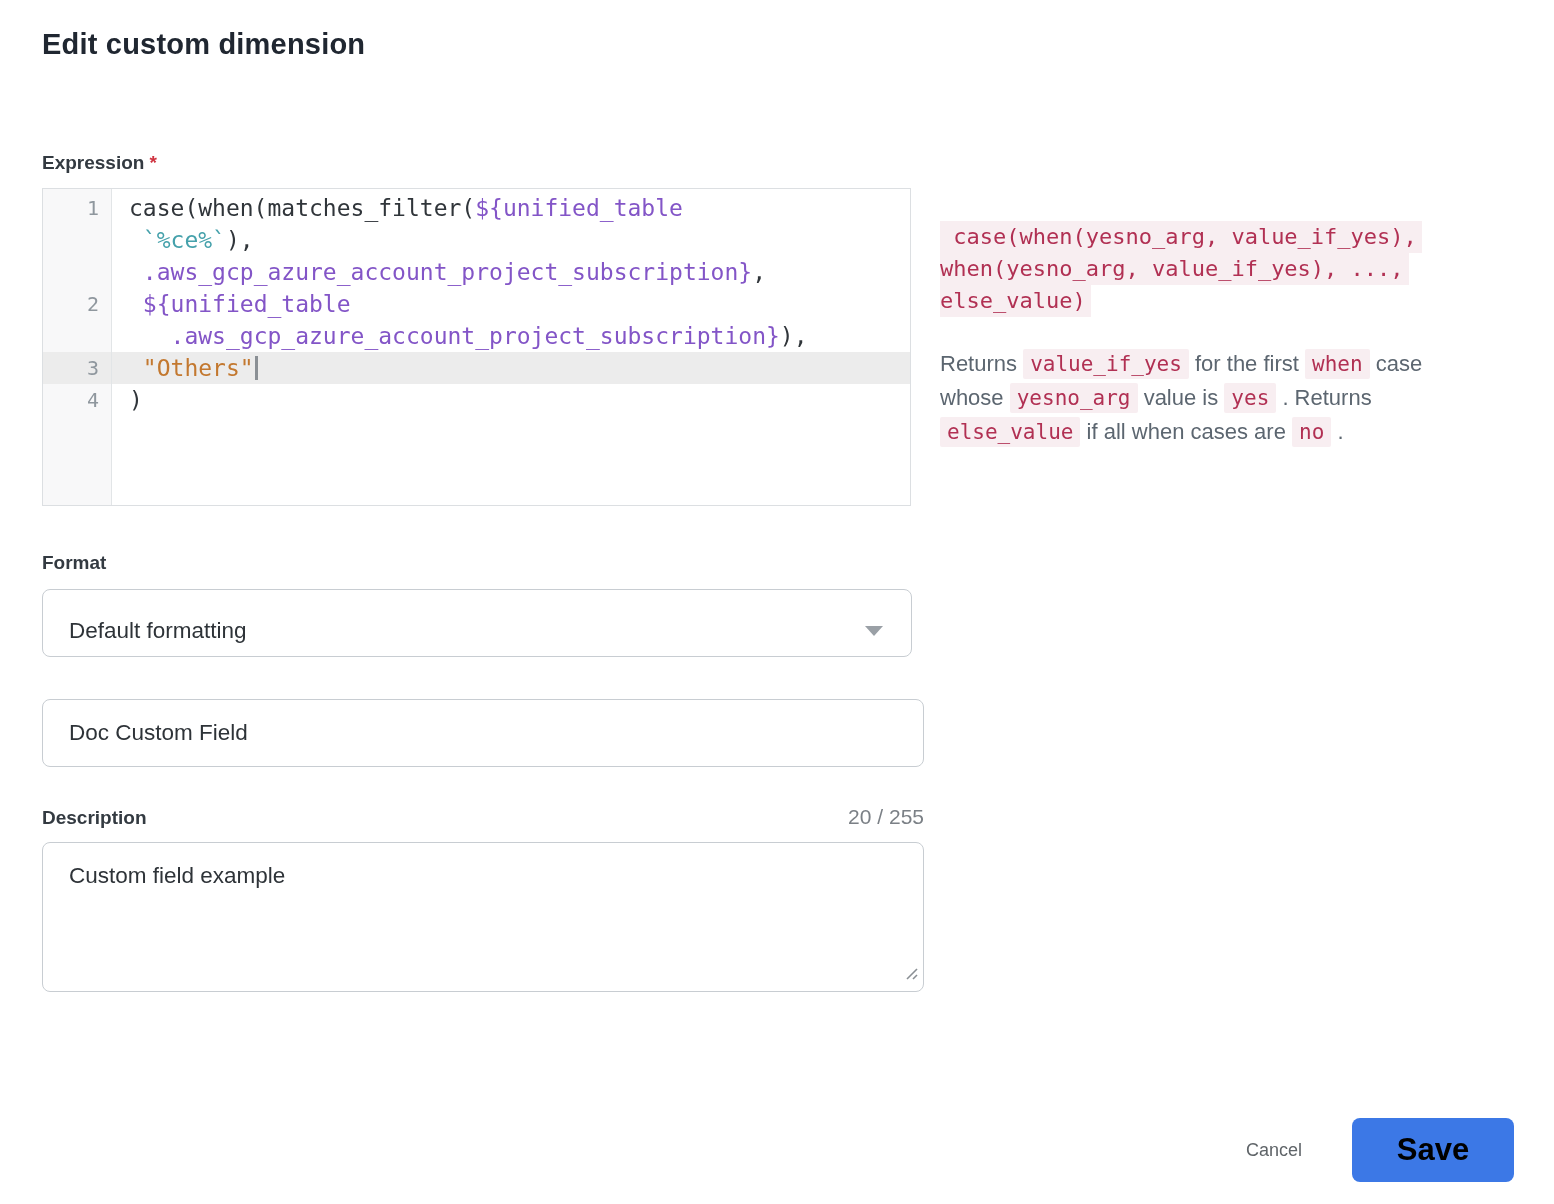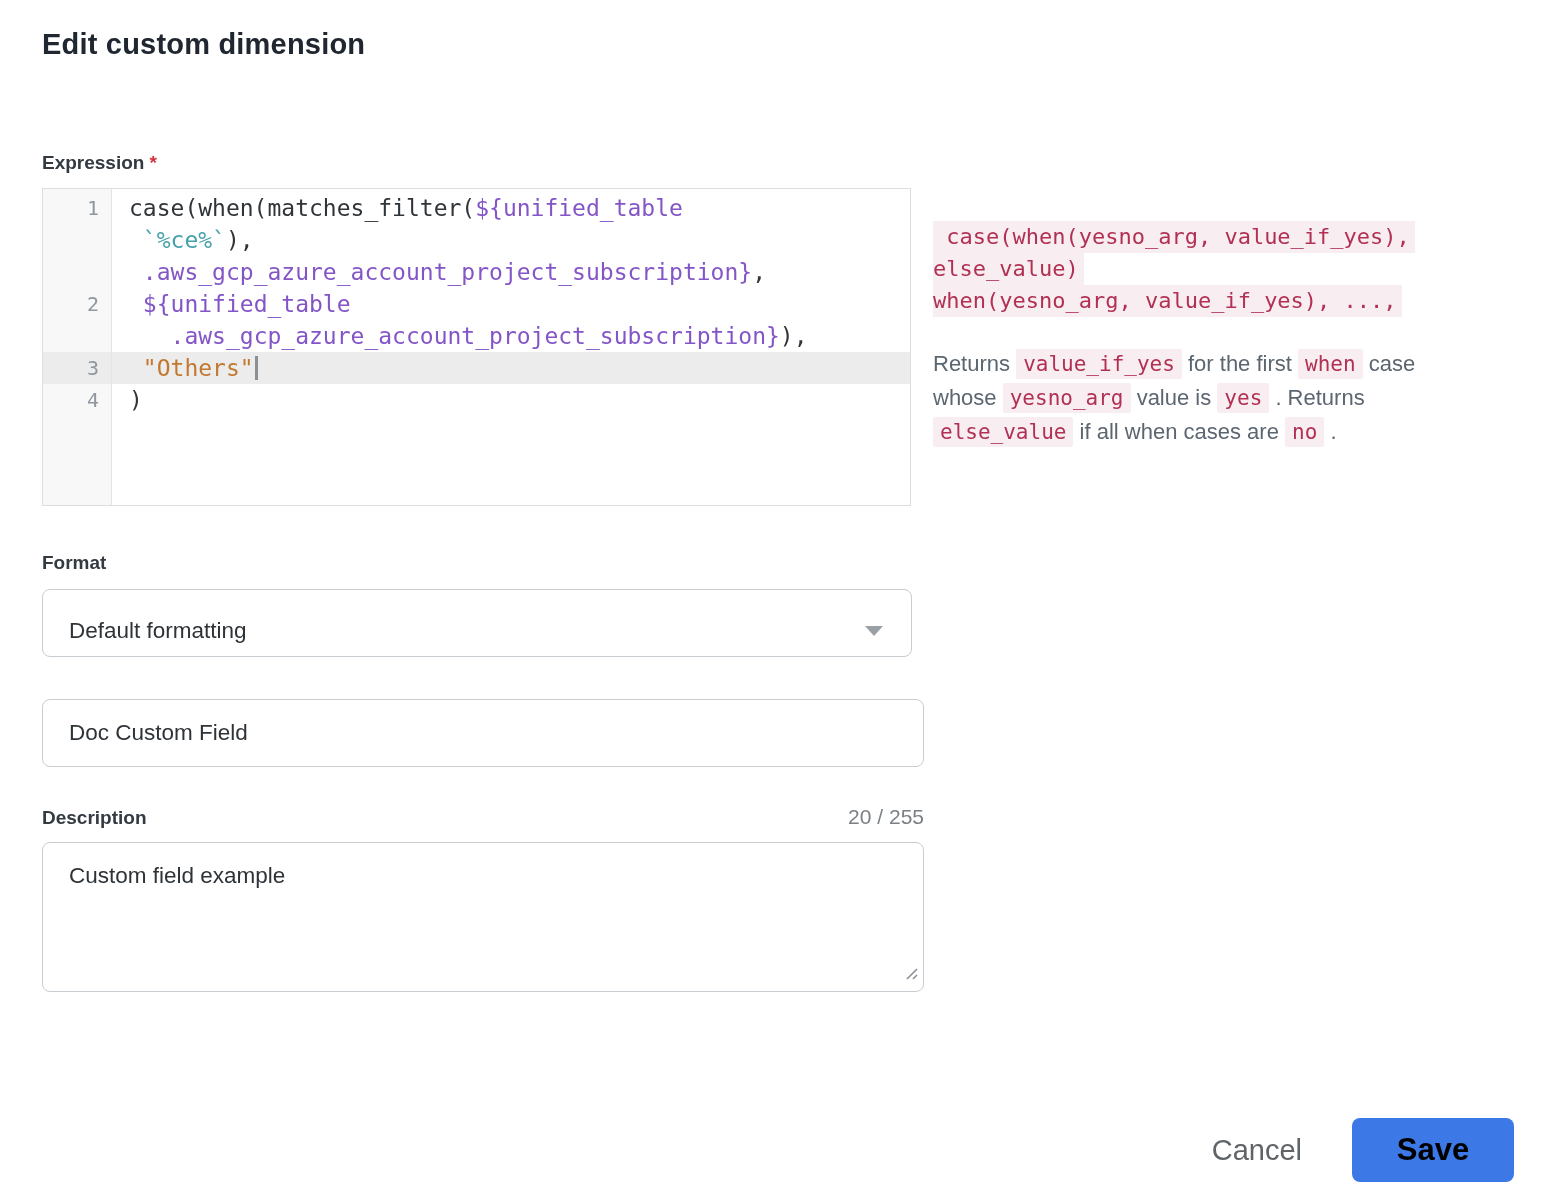--- a/index.html
+++ b/index.html
@@ -14,21 +14,21 @@
   }
   .page { padding: 28px 40px 0 42px; }
 
   .page-title {
     font-size: 29px; font-weight: 700; color: #202731;
     margin: 0 0 90px 0; letter-spacing: 0.2px;
   }
 
   .content { display: flex; align-items: flex-start; }
   .left-col { width: 882px; flex: none; }
-  .help-col { width: 548px; flex: none; margin-left: 9px; padding-top: 70px; }
+  .help-col { width: 548px; flex: none; margin-left: 16px; padding-top: 70px; }
 
   .field-label {
     font-size: 19px; font-weight: 700; color: #333a41; line-height: 24px;
   }
   .req { color: #cf3340; font-weight: 700; margin-left: 5px; }
 
   
   .editor {
     margin-top: 13px;
     width: 869px; height: 318px;
@@ -117,21 +117,21 @@
   }
   .resize-handle { position: absolute; right: 6px; bottom: 8px; cursor: nwse-resize; }
 
   
   .footer {
     position: absolute; right: 40px; top: 1118px;
     display: flex; align-items: center; gap: 50px;
   }
   .btn-cancel {
     background: none; border: none; font-family: "Liberation Sans", sans-serif;
-    font-size: 29px; font-weight: 500; color: #5f6468; cursor: pointer; padding: 0;
+    font-size: 18px; font-weight: 500; color: #5f6468; cursor: pointer; padding: 0;
   }
   .btn-save {
     width: 162px; height: 64px; border: none; border-radius: 8px;
     background: #3c78e6; color: #000000; font-family: "Liberation Sans", sans-serif;
     font-size: 31px; font-weight: 700; cursor: pointer;
   }
 </style>
 </head>
 <body>
 
@@ -205,22 +205,22 @@
             </svg>
           </span>
         </div>
       </div>
 
     </div>
 
     <aside class="help-col">
       <div class="sig">
           <div class="sig-row"><span class="sig-line"> case(when(yesno_arg, value_if_yes),</span></div>
+          <div class="sig-row"><span class="sig-line">when(yesno_arg, value_if_yes), ...,</span></div>
           <div class="sig-row"><span class="sig-line">else_value)</span></div>
-          <div class="sig-row"><span class="sig-line">when(yesno_arg, value_if_yes), ...,</span></div>
         </div>
       <div class="help-text">Returns <span class="chip">value_if_yes</span> for the first <span class="chip">when</span> case whose <span class="chip">yesno_arg</span> value is <span class="chip">yes</span> . Returns <span class="chip">else_value</span> if all when cases are <span class="chip">no</span> .</div>
     </aside>
 
   </div>
 
   <div class="footer">
     <button class="btn-cancel">Cancel</button>
     <button class="btn-save">Save</button>
   </div>

